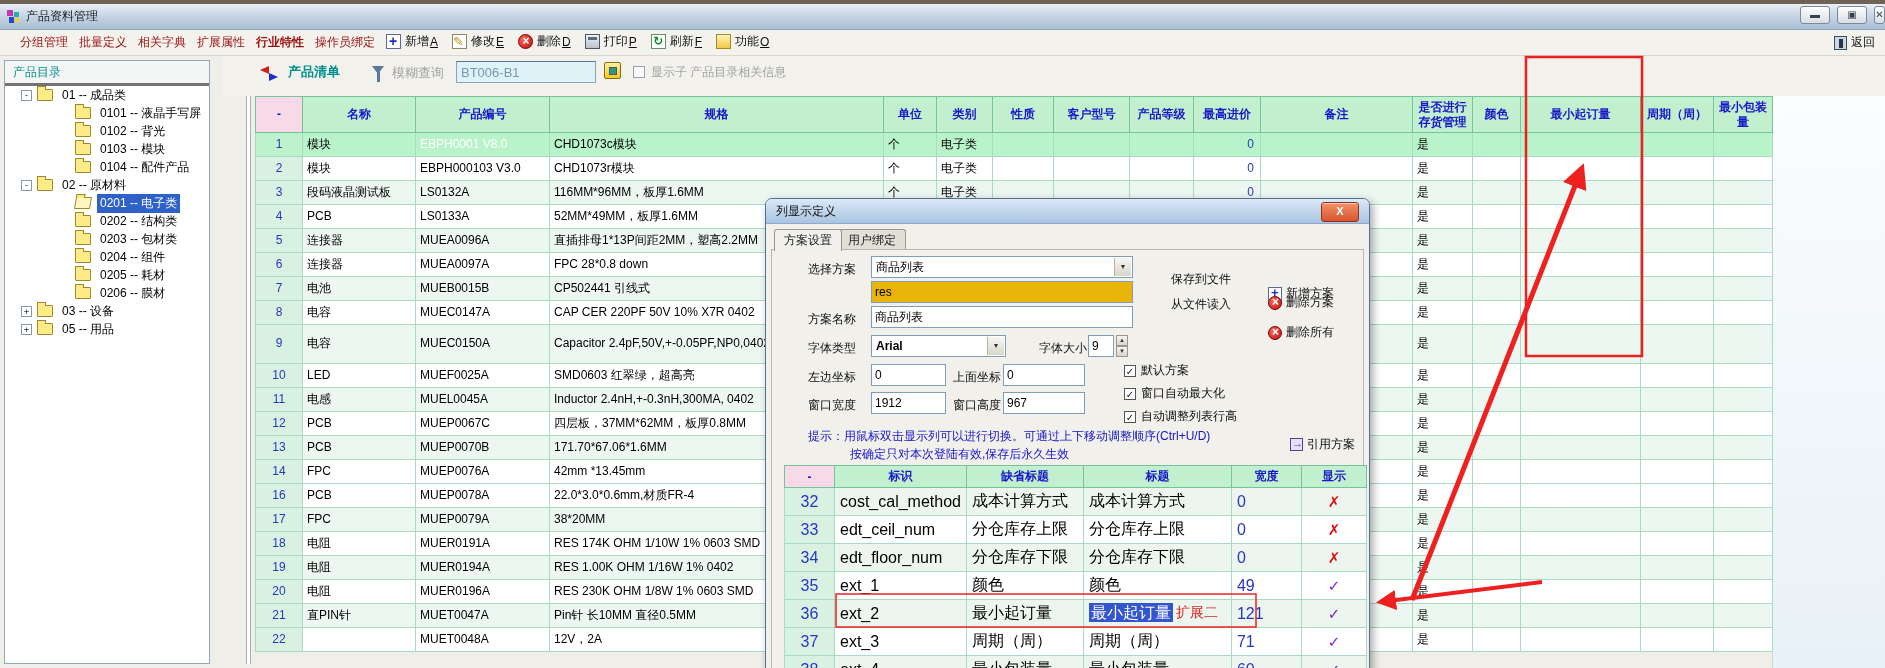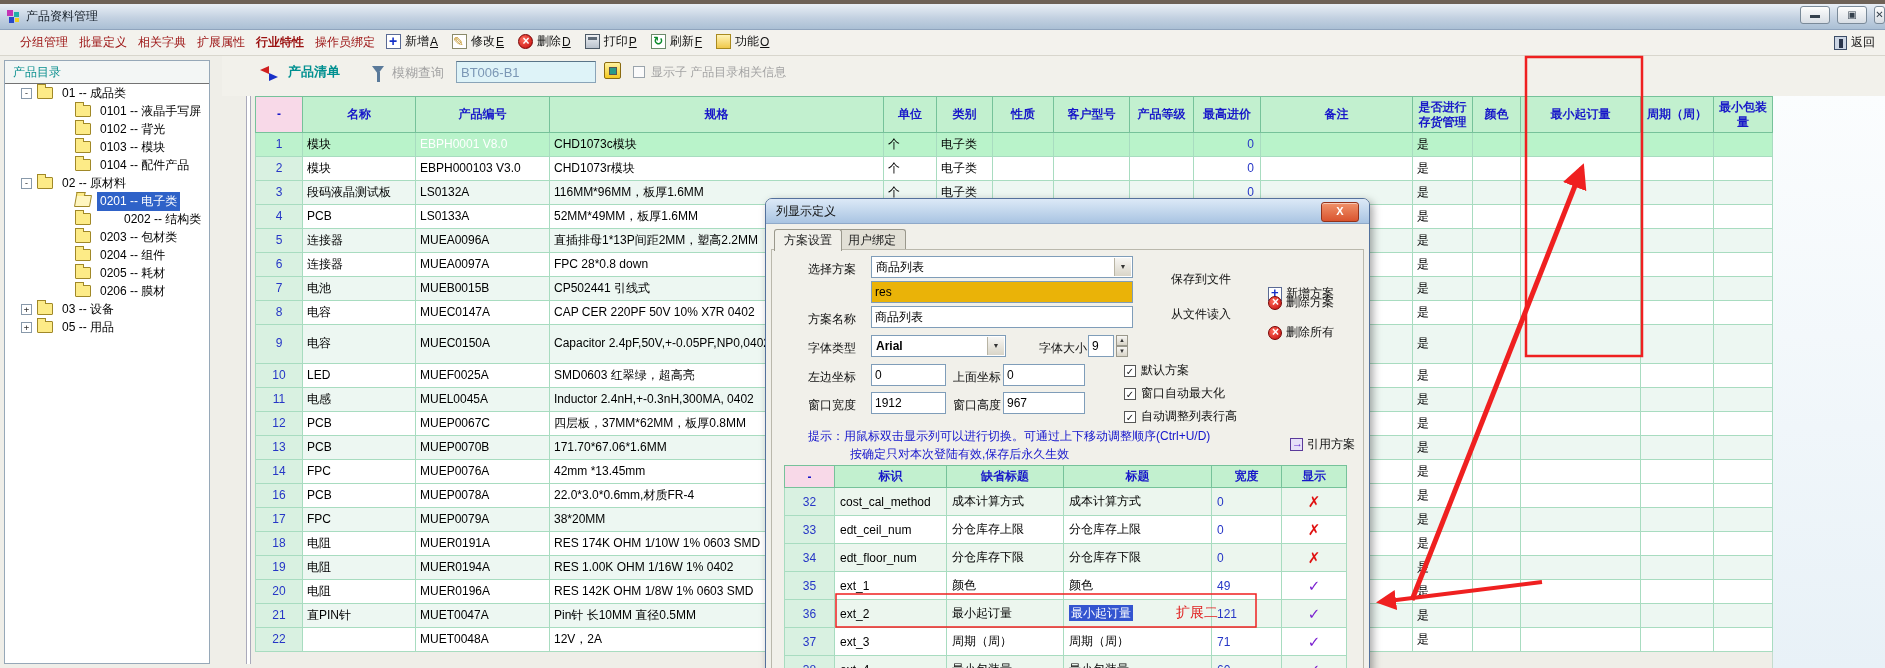--- a/index.html
+++ b/index.html
@@ -31,21 +31,21 @@
   .ico-refresh::after{content:"↻";position:absolute;left:1.5px;top:-1px;color:#0c8a2c;font-weight:bold;font-size:12px;}
   .ico-func{background:linear-gradient(#fff3b6,#f0c94a);border:1px solid #a98a1f;}
   .redmenu{color:#9b1111;margin-right:11px;}
   .redmenu.bold{font-weight:bold;}
   #returnbox{position:absolute;right:10px;top:34px;display:flex;align-items:center;gap:4px;color:#101010;}
   .ico-return{width:13px;height:14px;display:inline-block;position:relative;background:#ccd6e4;border:1px solid #3b4c66;box-sizing:border-box;}
   .ico-return::after{content:"";position:absolute;left:4px;top:2px;width:4px;height:9px;background:#28344a;}
   
   #leftpanel{position:absolute;left:4px;top:60px;width:206px;height:604px;background:#fff;
              border:1px solid #96a8b8;box-sizing:border-box;}
-  #treehdr{height:22px;line-height:22px;padding-left:8px;background:#f3f6f5;border-bottom:1px solid #737373;
+  #treehdr{height:22px;line-height:22px;padding-left:8px;background:#f3f6f5;border-bottom:3px solid #737373;
            color:#0a8f8f;}
   .titem{height:18px;display:flex;align-items:center;white-space:nowrap;}
   .exp{width:11px;height:11px;border:1px solid #8899aa;background:#fff;font:9px/9px "DejaVu Sans Mono",monospace;
        text-align:center;color:#333;margin-right:5px;flex:none;box-sizing:border-box;}
   .folder{width:16px;height:12px;background:#fdeb87;border:1px solid #a08828;border-radius:1px;
           position:relative;margin-right:6px;flex:none;box-sizing:border-box;}
   .folder::before{content:"";position:absolute;left:-1px;top:-4px;width:7px;height:3px;background:#fdeb87;
           border:1px solid #a08828;border-bottom:none;}
   .folder.open{background:#fff6c0;transform:skewX(-10deg);}
   .tlabel{padding:1px 3px;}
@@ -119,21 +119,21 @@
   .ico-redx::after{content:"×";position:absolute;left:3px;top:-2px;color:#fff;font-weight:bold;font-size:12px;}
   .ico-quote{width:13px;height:13px;background:#e6e0f8;border:1px solid #5a3a9a;position:relative;box-sizing:border-box;}
   .ico-quote::after{content:"→";position:absolute;left:1px;top:-2px;color:#5a1fd0;font-size:11px;font-weight:bold;}
   .hint{position:absolute;color:#1414cc;}
   
   #dgridwrap{position:absolute;left:18px;top:266px;}
   #dg{border-collapse:collapse;table-layout:fixed;background:#fff;}
   #dg th{background:#c2f0cf;color:#1717c9;font-weight:bold;border:1px solid #76c29a;height:21px;
          font-size:12px;padding:0 2px;}
   #dg th.hnum{background:#f8d9e8;}
-  #dg td{border:1px solid #a8dcc0;font-size:12px;padding:0 5px;white-space:nowrap;overflow:hidden;color:#000;height:27px;}
+  #dg td{border:1px solid #a8dcc0;font-size:16px;padding:0 5px;white-space:nowrap;overflow:hidden;color:#000;height:27px;}
   #dg td.num{background:#d9f1e1;color:#2636c6;text-align:center;padding:0;}
   #dg tr.odd td:not(.num){background:#ecf6ee;}
   #dg td.wcol{color:#2636c6;}
   #dg td.show{text-align:center;font-weight:bold;font-size:15px;padding:0;}
   #dg td.show.yes{color:#7a1fd0;}
   #dg td.show.no{color:#e01010;}
   .selhl{background:#3455d0;color:#fff;padding:1px 2px;}
   
   #anno{position:absolute;left:0;top:0;z-index:60;pointer-events:none;}
 </style>
@@ -213,21 +213,21 @@
       </div>
       <div class="titem" style="padding-left: 16px;">
         <span class="exp">-</span>
         <span class="folder"></span>
         <span class="tlabel">02 -- 原材料</span>
       </div>
       <div class="titem" style="padding-left: 70px;">
         <span class="folder open"></span>
         <span class="tlabel tsel">0201 -- 电子类</span>
       </div>
-      <div class="titem" style="padding-left: 70px; gap: 24px;">
+      <div class="titem" style="padding-left: 70px;">
         <span class="folder"></span>
         <span class="tlabel">0202 -- 结构类</span>
       </div>
       <div class="titem" style="padding-left: 70px;">
         <span class="folder"></span>
         <span class="tlabel">0203 -- 包材类</span>
       </div>
       <div class="titem" style="padding-left: 70px;">
         <span class="folder"></span>
         <span class="tlabel">0204 -- 组件</span>
@@ -626,21 +626,21 @@
           <td>是</td>
           <td></td>
           <td></td>
           <td></td>
           <td></td>
         </tr>
         <tr style="height: 24px;">
           <td class="num">20</td>
           <td>电阻</td>
           <td>MUER0196A</td>
-          <td>RES 142K OHM 1/8W 1% 0603 SMD</td>
+          <td>RES 230K OHM 1/8W 1% 0603 SMD</td>
           <td></td>
           <td></td>
           <td></td>
           <td></td>
           <td></td>
           <td class="price"></td>
           <td></td>
           <td>是</td>
           <td></td>
           <td></td>
@@ -736,21 +736,21 @@
         <span class="box">✓</span>
         <span>窗口自动最大化</span>
       </div>
       <div class="dchk">
         <span class="box">✓</span>
         <span>自动调整列表行高</span>
       </div>
     </div>
 
   <span class="sidelink" style="left:405px;top:72px;">保存到文件</span>
-  <span class="sidelink" style="left:405px;top:97px;margin-top:10px;">从文件读入</span>
+  <span class="sidelink" style="left:405px;top:97px;">从文件读入</span>
   <span class="sbtn" style="left:502px;top:86px;">
     <span class="ico-newdoc"></span>
     <span>新增方案</span>
     </span>
   <span class="sbtn" style="left:502px;top:95px;">
     <span class="ico-redx"></span>
     <span>删除方案</span>
     </span>
   <span class="sbtn" style="left:502px;top:125px;">
     <span class="ico-redx"></span>

